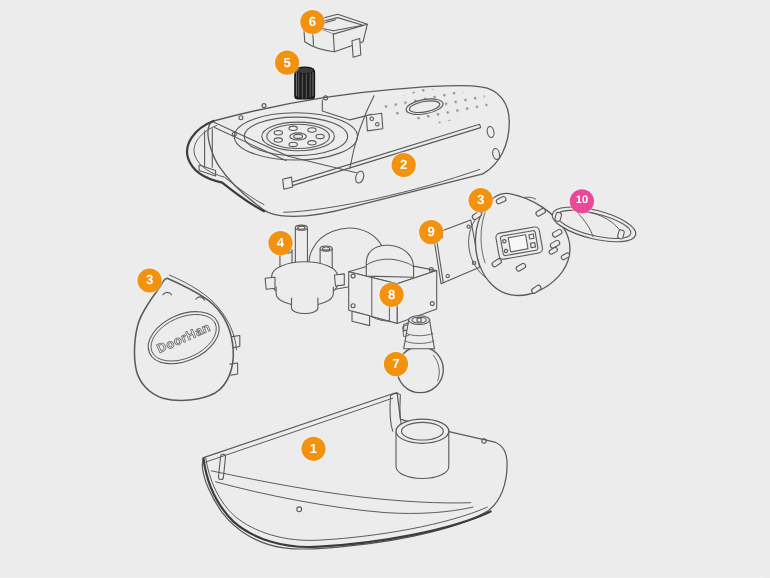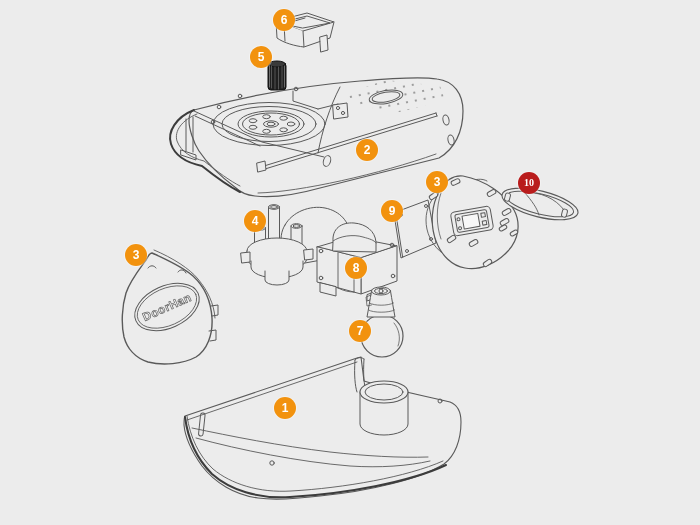--- a/index.html
+++ b/index.html
@@ -288,17 +288,17 @@
       </div>
       <div class="badge" style="left: 360px; top: 331px; background: rgb(242, 146, 14); color: rgb(255, 255, 255);">
         <span>7</span>
       </div>
       <div class="badge" style="left: 356px; top: 268px; background: rgb(242, 146, 14); color: rgb(255, 255, 255);">
         <span>8</span>
       </div>
       <div class="badge" style="left: 392px; top: 211px; background: rgb(242, 146, 14); color: rgb(255, 255, 255);">
         <span>9</span>
       </div>
-      <div class="badge two-digit" style="left: 529px; top: 183px; background: #b91c1c; color: rgb(255, 255, 255); font-family: Liberation Serif, serif;">
+      <div class="badge two-digit" style="left: 529px; top: 183px; background: #ec4899; color: rgb(255, 255, 255);">
         <span>10</span>
       </div>
     </div>
 </div>
 
 </body></html>

